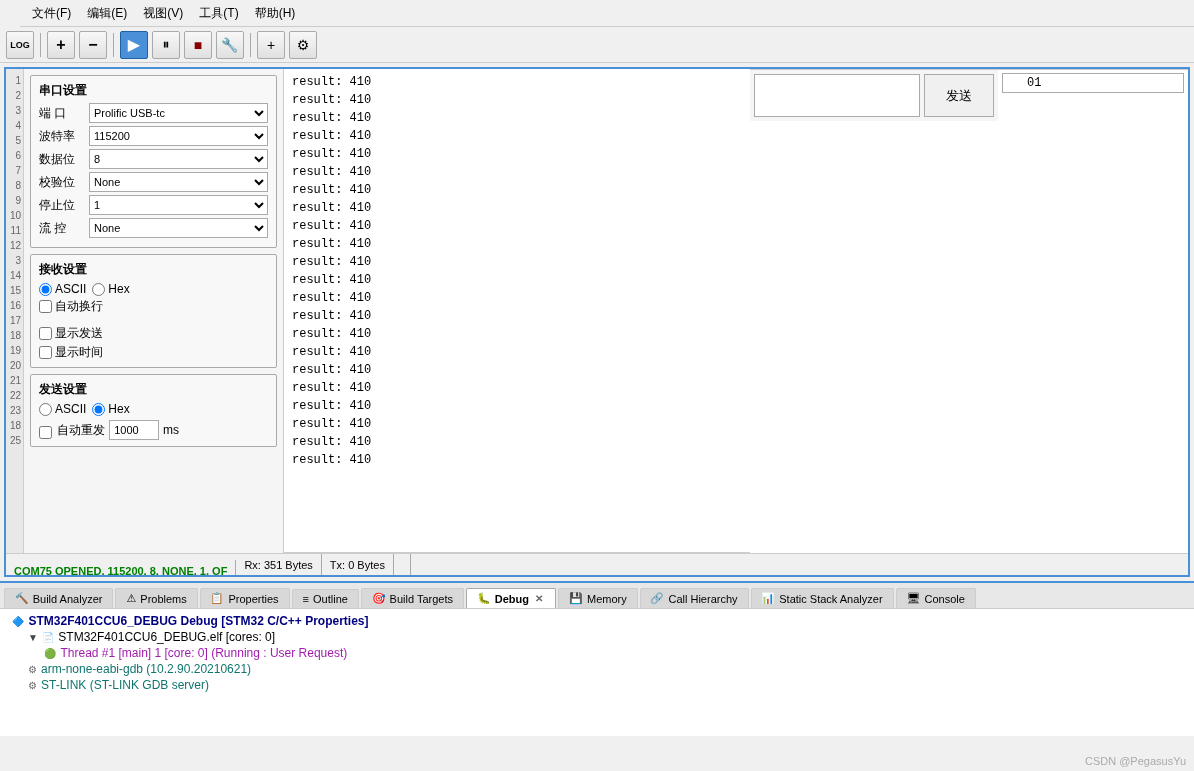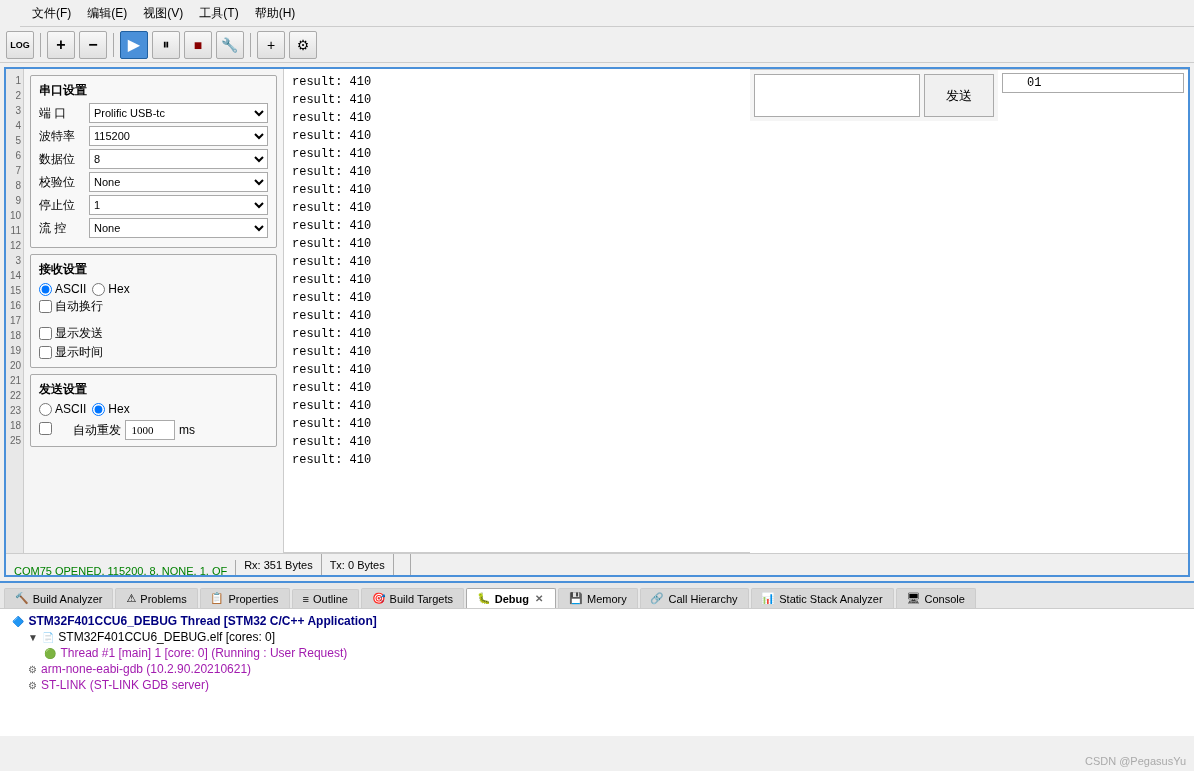--- a/index.html
+++ b/index.html
@@ -187,21 +187,21 @@
       font-size: 11px;
     }
     .status-item {
       padding: 0 8px;
       border-right: 1px solid #aaa;
       height: 100%;
       display: flex;
       align-items: center;
       color: #000;
     }
-    .status-item.green { color: #008000; font-weight: normal; margin-top: 12px; }
+    .status-item.green { color: #008000; font-weight: bold; margin-top: 12px; }
 
     
     .ide-bottom {
       background: #f5f5f5;
       border-top: 2px solid #4a90d9;
       height: 155px;
       display: flex;
       flex-direction: column;
     }
     .ide-tabs {
@@ -255,21 +255,21 @@
       gap: 4px;
       cursor: pointer;
     }
     .tree-icon { font-size: 10px; color: #666; }
     .tree-arrow { font-size: 10px; color: #444; }
     .tree-indent { display: inline-block; }
     .tree-label { font-size: 12px; }
     .tree-label.running { color: #a21caf; }
     .tree-label.app { color: #000080; font-weight: bold; }
     .tree-label.file { color: #000; }
-    .tree-label.gray-text { color: #a21caf; }
+    .tree-label.gray-text { color: #0f766e; }
 
     
     .watermark {
       position: absolute;
       bottom: 4px;
       right: 8px;
       font-size: 11px;
       color: #aaa;
       margin-left: 24px;
     }
@@ -438,25 +438,25 @@
             <label class="radio-label">
               <input type="radio" name="send_mode" style=""> 
                 <span>ASCII</span>
             </label>
             <label class="radio-label">
               <input type="radio" name="send_mode" checked="" style=""> 
                 <span>Hex</span>
             </label>
           </div>
           <div style="display:flex;align-items:center;gap:4px;margin-top:4px;">
-            <label class="radio-label" style="display:flex;align-items:flex-start;gap:21px;">
+            <label class="radio-label" style="display:flex;align-items:flex-end;gap:5px;">
               <input type="checkbox" style=""> 
                 <span>自动重发</span>
             </label>
-            <input type="number" value="1000" style="width: 50px; height: 20px; border: 1px solid rgb(170, 170, 170); font-size: 11px; text-align: center; font-family: Liberation Serif, serif;">
+            <input type="number" value="1000" style="width: 50px; height: 20px; border: 1px solid rgb(170, 170, 170); font-size: 11px; text-align: center;">
             <span>ms</span>
           </div>
         </div>
 
       </div>
 
       <div class="right-panel">
         <div class="output-area" id="output-lines-container">
         <div class="output-line">result: 410</div>
             <div class="output-line">result: 410</div>
@@ -548,21 +548,21 @@
         <span class="tab-icon">🖥</span>
         <span>Console</span>
       </div>
     </div>
 
     <div class="debug-tree">
 
       <div class="tree-item">
         <span class="tree-indent" style="width:0px;"></span>
         <span class="tree-icon">🔷</span>
-        <span class="tree-label app">STM32F401CCU6_DEBUG Thread [STM32 C/C++ Application]</span>
+        <span class="tree-label app">STM32F401CCU6_DEBUG Debug [STM32 C/C++ Properties]</span>
       </div>
 
       <div class="tree-item">
         <span class="tree-indent" style="width:16px;display:inline-block;"></span>
         <span class="tree-arrow">▼</span>
         <span class="tree-icon">📄</span>
         <span class="tree-label file">STM32F401CCU6_DEBUG.elf [cores: 0]</span>
       </div>
 
       <div class="tree-item">

